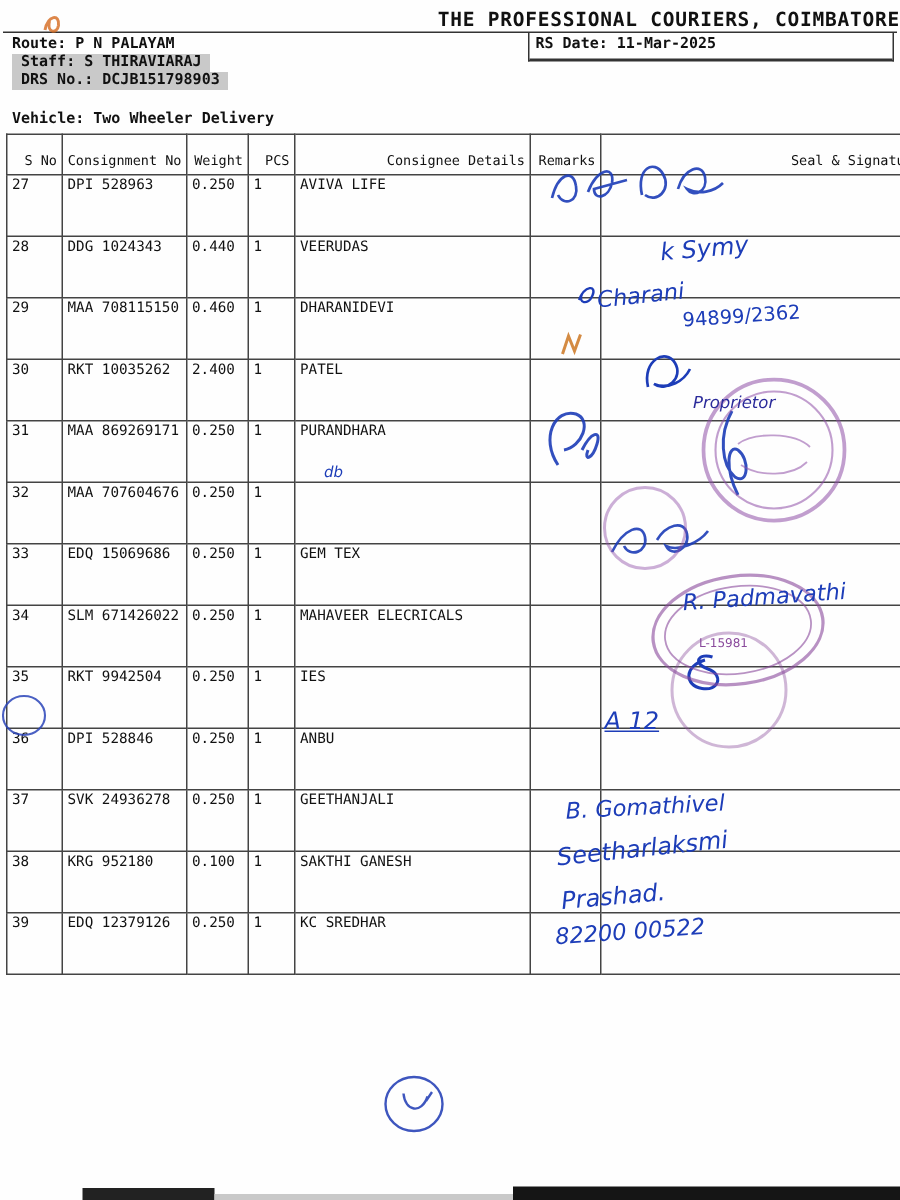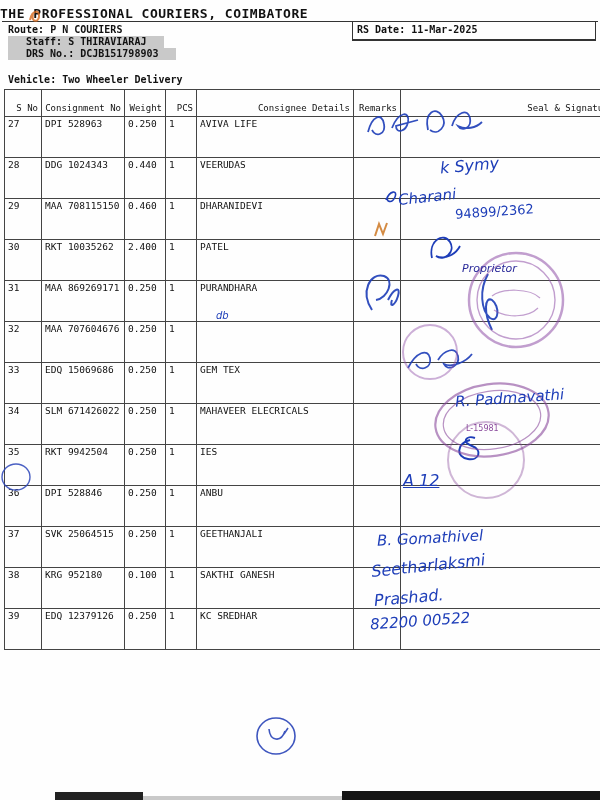--- a/index.html
+++ b/index.html
@@ -1,24 +1,24 @@
 <!DOCTYPE html>
 <html><head>
 <meta charset="utf-8">
 <style>
   html,body{margin:0;padding:0;background:#ffffff;}
   .page{position:relative;width:600px;height:800px;background:#fefefe;overflow:hidden;
         font-family:"DejaVu Sans Mono","Liberation Mono",monospace;color:#111;}
 
   
-  .title{ text-align:left; font-weight:bold; font-size:13px; letter-spacing:.5px; padding-top:6px;}
+  .title{ text-align:right; font-weight:bold; font-size:13px; letter-spacing:.5px; padding-top:6px;}
   .subtitle{ text-align:center; font-weight:bold; font-size:11.5px; margin-top:3px; padding-bottom:4px;}
   .info-section{ position:relative; border-top:1px solid #333; margin:0 2px; height:50px; font-size:10px; font-weight:bold;}
   .info-left{ position:absolute; left:6px; top:2px; line-height:12px;}
-  .info-left .hl{ background:#c9c9c9; display:inline-block; padding:0 18px;}
+  .info-left .hl{ background:#c9c9c9; display:inline-block; padding:0 6px;}
   .info-right{ position:absolute; right:2px; top:0; width:242px; border:1px solid #333; border-top:none;}
   .info-right .ir-row{ padding:2px 4px; height:13px;}
   .info-right .ir-row:first-child{ border-bottom:1px solid #333;}
   .vehicle-line{ margin:2px 0 0 8px; font-size:10px; font-weight:bold;}
 
   
   table.runsheet{ border-collapse:collapse; table-layout:fixed; width:592px; margin:4px 0 0 4px;}
   table.runsheet th, table.runsheet td{ border:1px solid #444; vertical-align:top; padding:1px 3px;
       font-size:9.5px; overflow:hidden; white-space:nowrap;}
   table.runsheet th{ font-size:9px; text-align:right; font-weight:normal; height:12px; padding-top:13px;}
@@ -55,21 +55,21 @@
 <body>
 
 <div class="page">
 
   <div class="title">THE PROFESSIONAL COURIERS, COIMBATORE</div>
 
   <div class="info-section">
     <div class="info-left">
       <div>
         <span>Route:</span>
-        <span>P N COURIERS</span>
+        <span>P N PALAYAM</span>
       </div>
       <div>
         <span class="hl"><span>Staff:</span> <span>S THIRAVIARAJ</span></span>
       </div>
       <div>
         <span class="hl"><span>DRS No.:</span> <span>DCJB151798903</span></span>
       </div>
     </div>
     <div class="info-right">
       <div class="ir-row">
@@ -192,21 +192,21 @@
       <td class="col-1">DPI 528846</td>
       <td class="col-2">0.250</td>
       <td class="col-3">1</td>
       <td class="col-4">ANBU</td>
       <td class="col-5"></td>
       <td class="col-6"></td>
     </tr>
 
     <tr>
       <td class="col-0">37</td>
-      <td class="col-1">SVK 25064515</td>
+      <td class="col-1">SVK 24936278</td>
       <td class="col-2">0.250</td>
       <td class="col-3">1</td>
       <td class="col-4">GEETHANJALI</td>
       <td class="col-5"></td>
       <td class="col-6"></td>
     </tr>
 
     <tr>
       <td class="col-0">38</td>
       <td class="col-1">KRG 952180</td>

